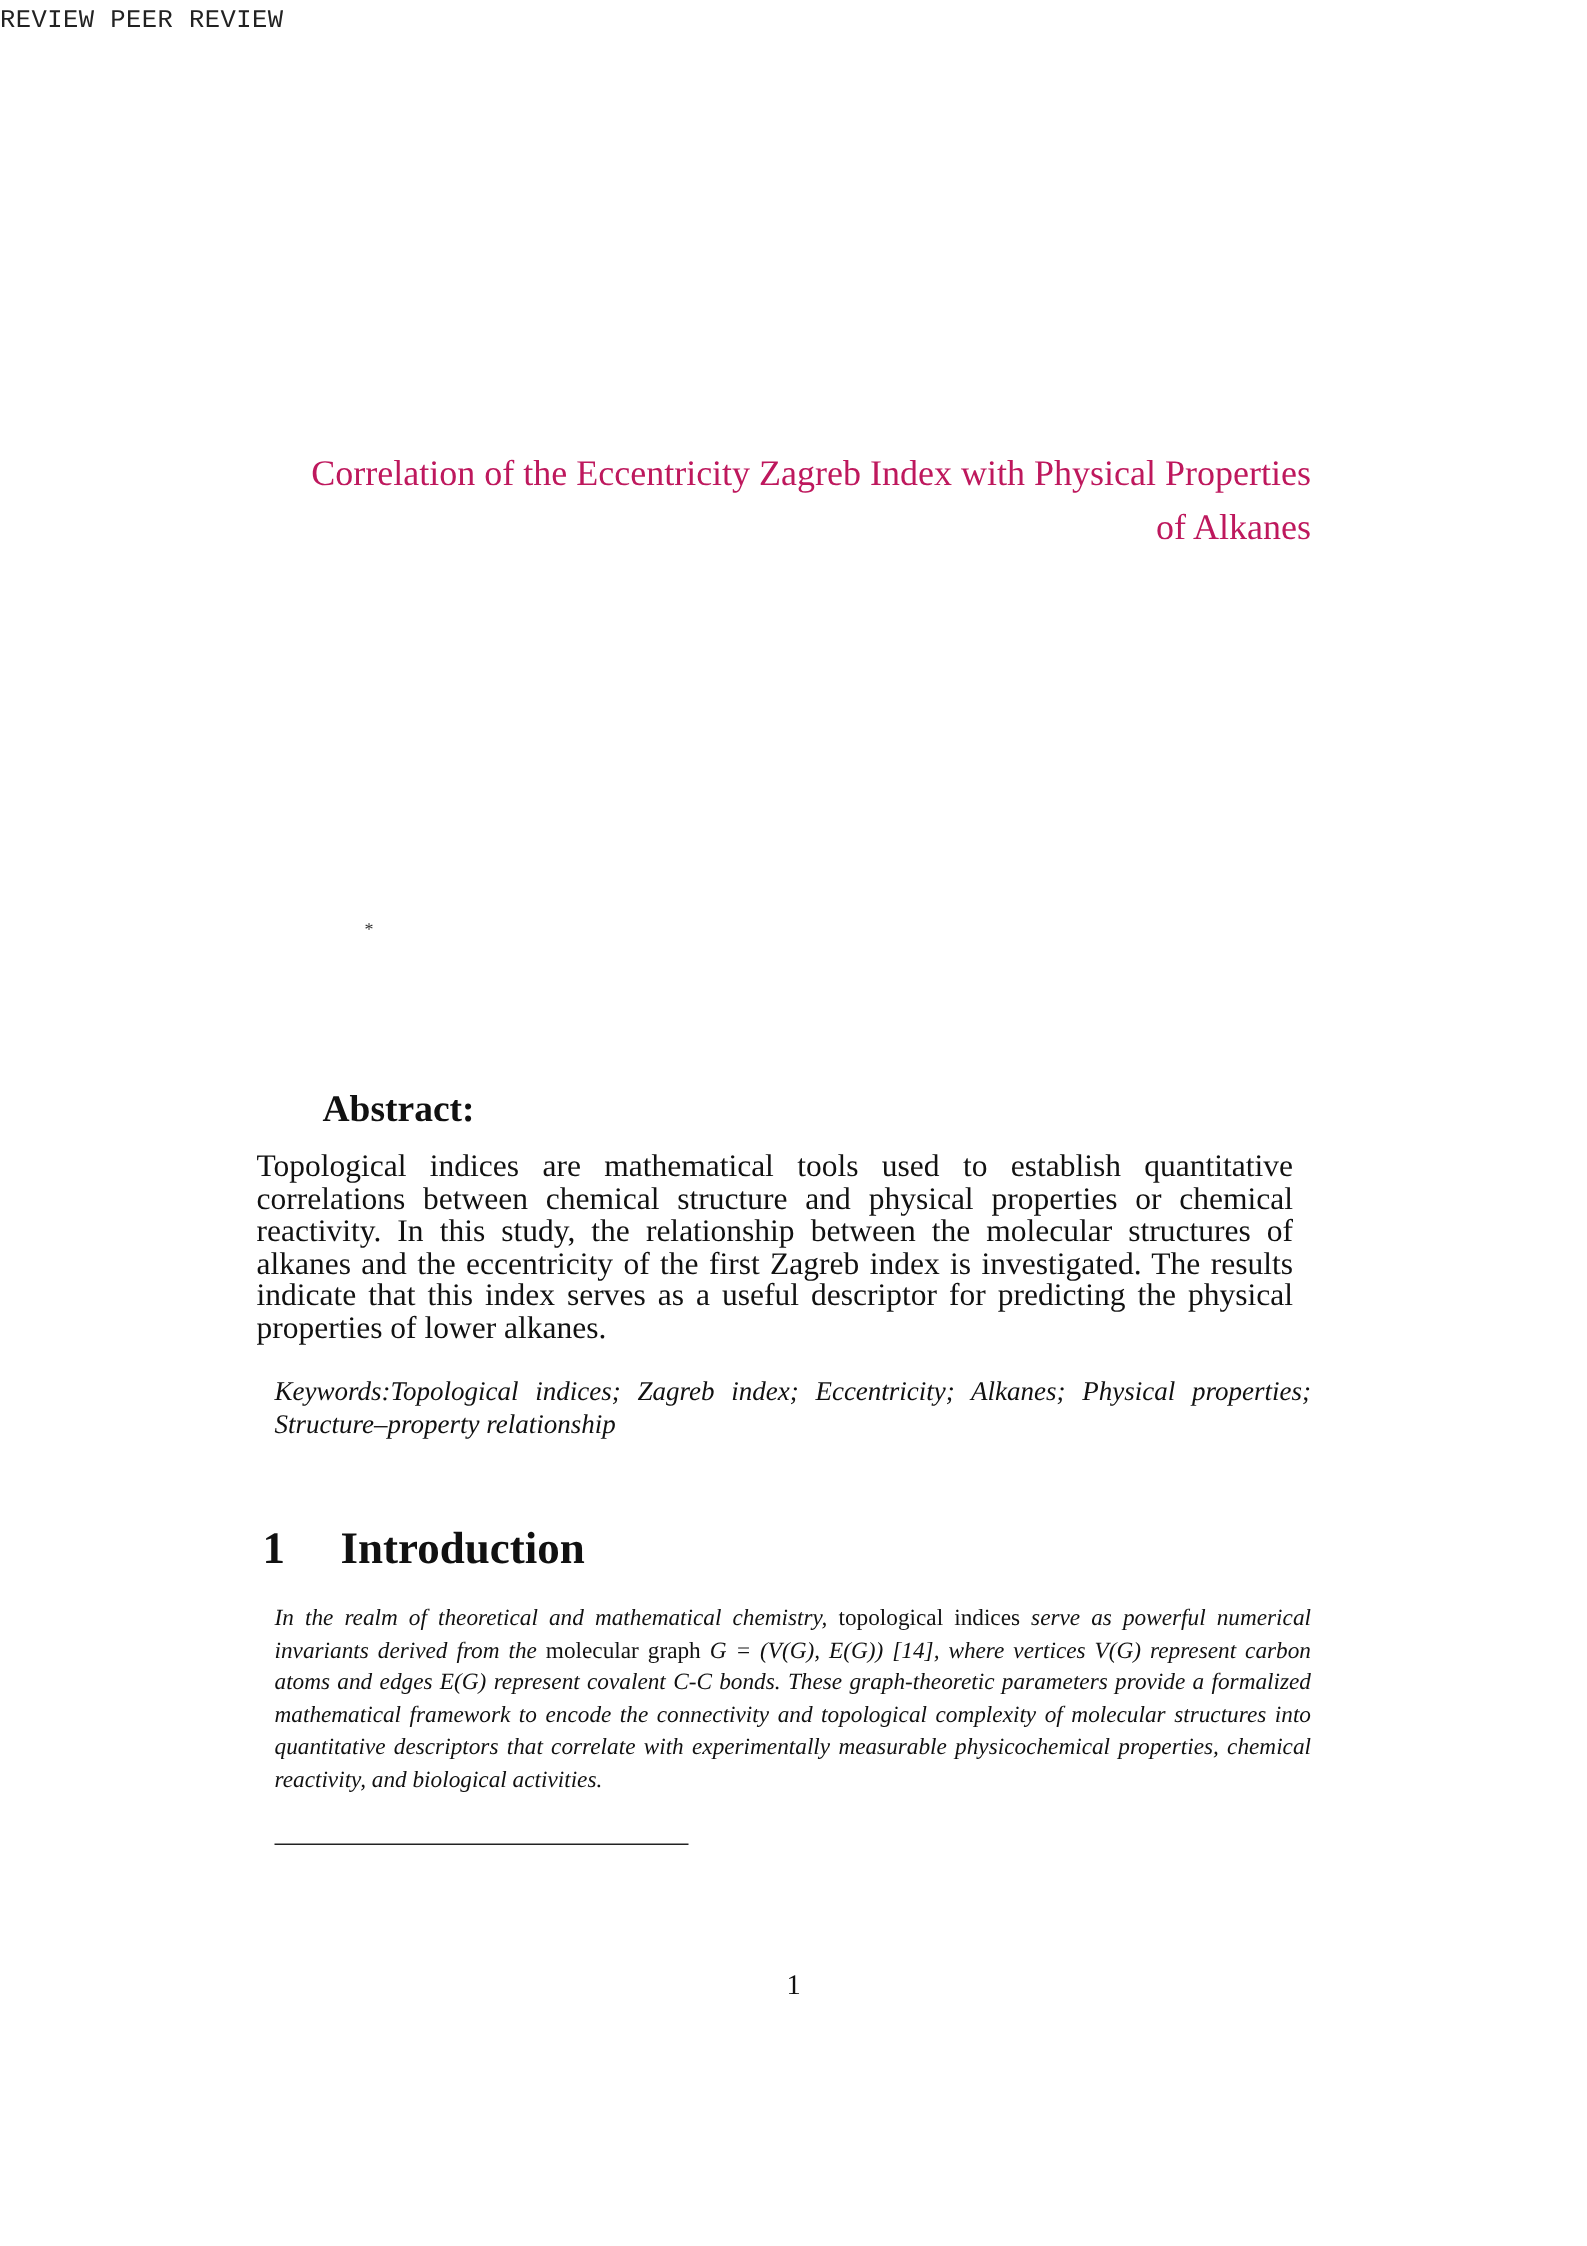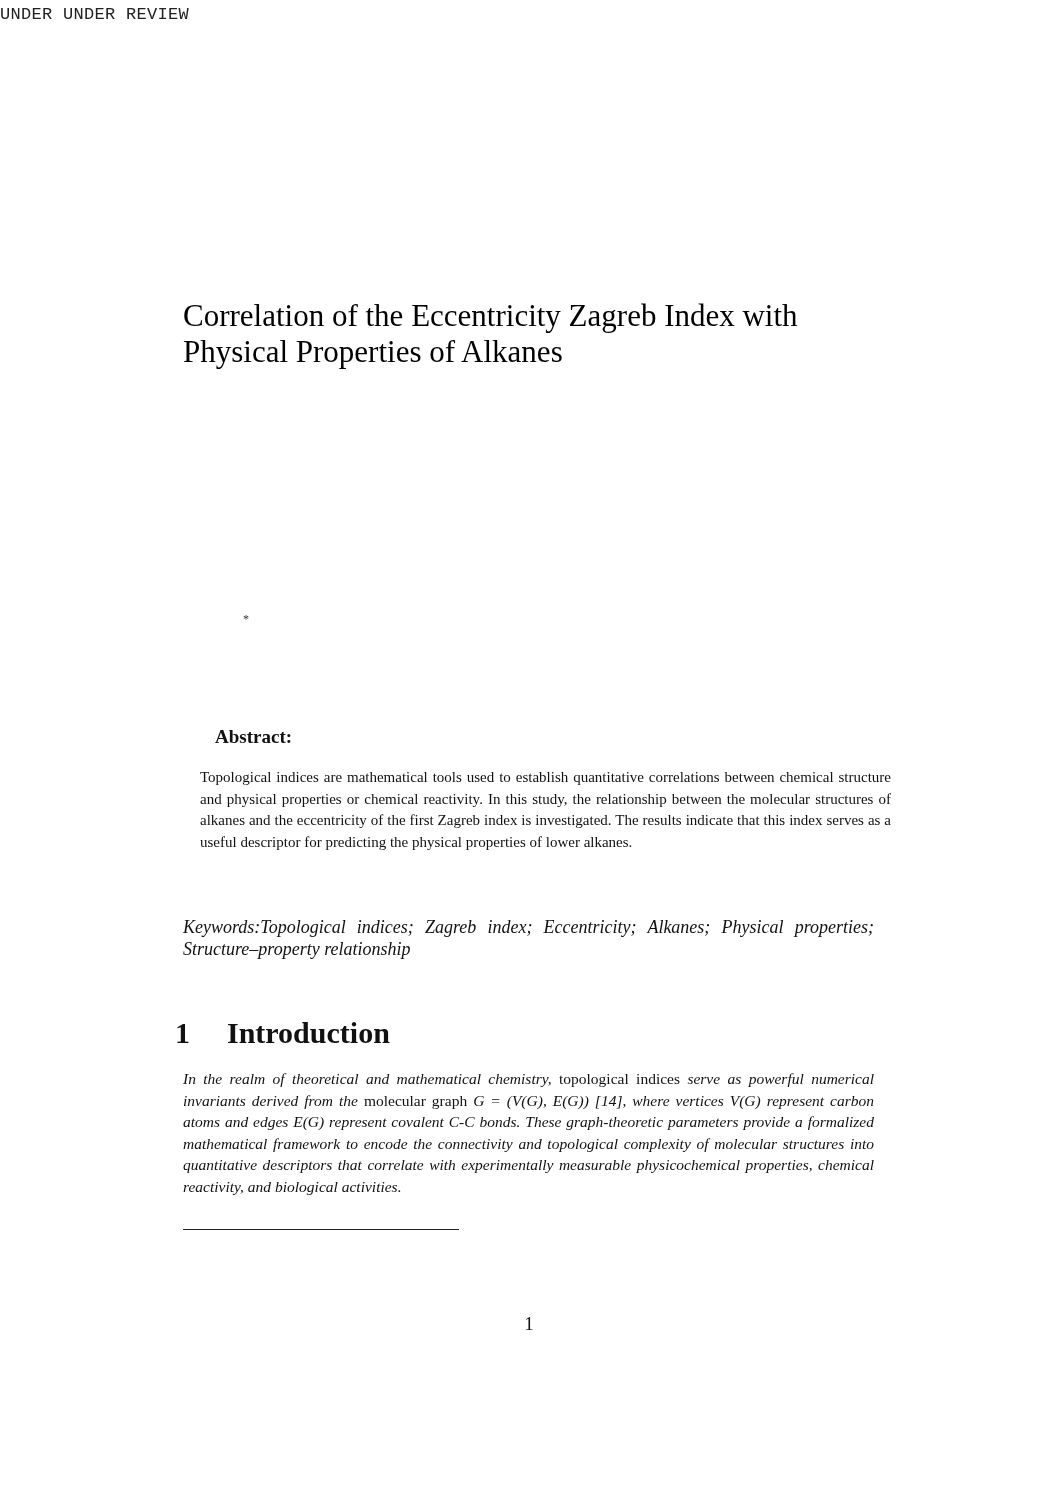--- a/index.html
+++ b/index.html
@@ -7,34 +7,34 @@
     width: 1058px; height: 1497px; position: relative; overflow: hidden;
     font-family: "DejaVu Serif", "Liberation Serif", serif; color: #111;
   }
   .watermark {
     position: absolute; left: 0; top: 5px;
     font-family: "Liberation Mono", "DejaVu Sans Mono", monospace;
     font-size: 17px; letter-spacing: 0.3px; color: #222;
   }
   .title {
     position: absolute; left: 183px; width: 691px; top: 298px;
-    text-align: left; font-family: "Liberation Serif", serif;
-    font-size: 31px; line-height: 36px; color: #000000;
+    text-align: right; font-family: "Liberation Serif", serif;
+    font-size: 24px; line-height: 36px; color: #be185d;
   }
   .affil-star {
     position: absolute; left: 243px; top: 612px;
     font-family: "Liberation Serif", serif; font-size: 12px; color: #333;
   }
   .abstract-head {
     position: absolute; left: 215px; top: 726px;
-    font-family: "Liberation Serif", serif; font-weight: bold; font-size: 19px;
+    font-family: "Liberation Serif", serif; font-weight: bold; font-size: 25px;
   }
   .abstract-body {
-    position: absolute; left: 200px; width: 691px; top: 767px;
-    font-family: "Liberation Serif", serif; font-size: 15px; line-height: 21.5px;
+    position: absolute; left: 171px; width: 691px; top: 767px;
+    font-family: "Liberation Serif", serif; font-size: 21px; line-height: 21.5px;
     text-align: justify;
   }
   .keywords {
     position: absolute; left: 183px; width: 691px; top: 917px;
     font-family: "Liberation Serif", serif; font-style: italic; font-size: 18px; line-height: 21.5px;
     text-align: justify;
   }
   .section-head {
     position: absolute; left: 175px; top: 1016px;
     font-family: "Liberation Serif", serif; font-weight: bold; font-size: 30px;
@@ -50,21 +50,21 @@
     position: absolute; left: 183px; top: 1229px; width: 276px; height: 1px; background: #222;
   }
   .page-number {
     position: absolute; left: 0; width: 1058px; top: 1313px; text-align: center;
     font-family: "Liberation Serif", serif; font-size: 19px;
   }
 </style>
 </head>
 <body>
 
-<div class="watermark">UNDER UNDER REVIEW</div>
+<div class="watermark">REVIEW PEER REVIEW</div>
 
 <div class="title">Correlation   of the Eccentricity Zagreb Index with Physical Properties of Alkanes</div>
 
 <div class="affil-star">*</div>
 
 <div class="abstract-head">Abstract:</div>
 <div class="abstract-body">Topological indices are mathematical tools used to establish quantitative correlations between chemical structure and physical properties or chemical reactivity.  In this study, the relationship between the molecular structures of alkanes and the eccentricity of the first Zagreb index is investigated. The results indicate that this index serves as a useful descriptor for predicting the physical properties of lower alkanes.</div>
 
 <div class="keywords">Keywords:Topological indices; Zagreb index; Eccentricity; Alkanes; Physical properties; Structure–property relationship</div>
 

